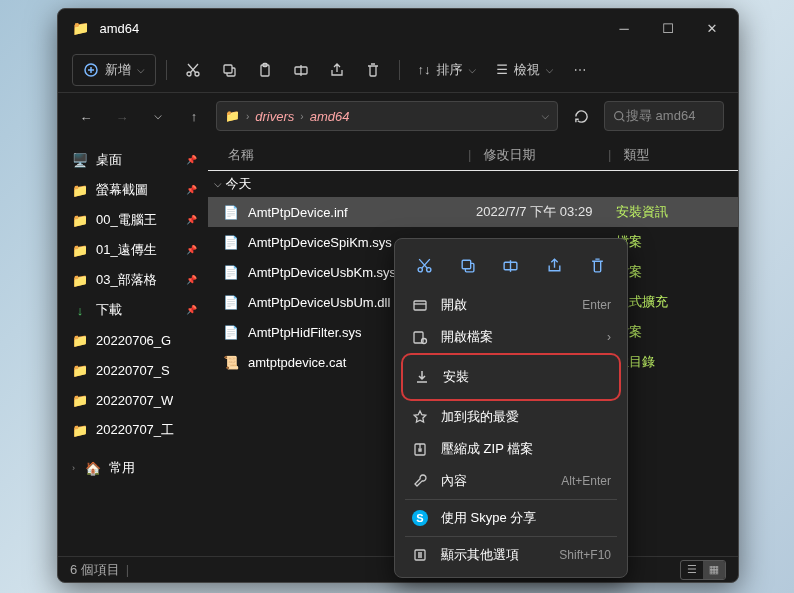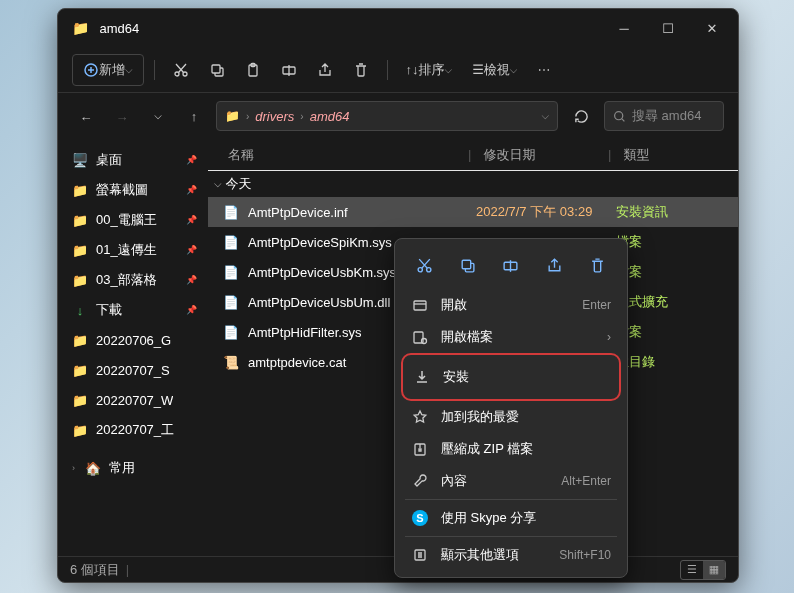--- a/index.html
+++ b/index.html
@@ -6,35 +6,35 @@
 body { background: linear-gradient(135deg, #a8c5d8 0%, #d4e3ec 50%, #b5cadb 100%); width: 794px; height: 593px; overflow: hidden; position: relative; }
 
 .window { position: absolute; left: 57px; top: 8px; width: 682px; height: 575px; background: #1a1a1a; border: 1px solid #444; border-radius: 8px; box-shadow: 0 8px 30px rgba(0,0,0,0.5); overflow: hidden; }
 
 .titlebar { height: 38px; display: flex; align-items: center; padding: 0 4px 0 14px; color: #fff; }
 .titlebar .folder-icon { color: #ffd86b; margin-right: 10px; font-size: 14px; }
 .titlebar .title { flex: 1; font-size: 13px; }
 .winbtn { width: 44px; height: 38px; display: flex; align-items: center; justify-content: center; color: #ccc; }
 
 .toolbar { height: 46px; display: flex; align-items: center; padding: 0 14px; border-bottom: 1px solid #333; gap: 4px; }
-.tbtn { height: 32px; padding: 0 8px; display: flex; align-items: center; color: #ccc; border-radius: 4px; }
+.tbtn { height: 32px; padding: 0 8px; display: flex; align-items: center; gap: 6px; color: #ccc; border-radius: 4px; }
 .new-btn { border: 1px solid #444; padding: 0 10px; }
 .tbtn svg { width: 16px; height: 16px; }
 .sep { width: 1px; height: 20px; background: #444; margin: 0 6px; }
 
 .navbar { height: 46px; display: flex; align-items: center; padding: 0 14px; gap: 8px; }
 .navbtn { width: 28px; height: 28px; display: flex; align-items: center; justify-content: center; color: #ccc; border-radius: 4px; }
 .navbtn.dis { color: #555; }
 .addr { flex: 1; height: 30px; background: #2a2a2a; border: 1px solid #444; border-radius: 4px; display: flex; align-items: center; padding: 0 8px; gap: 6px; color: #ccc; }
 .addr .fi { color: #ffd86b; font-size: 12px; }
 .addr .crumb { color: #fca5a5; font-style: italic; }
 .addr .chev { color: #888; font-size: 10px; }
 .addr .sp { flex: 1; }
 .refresh { width: 30px; height: 30px; display: flex; align-items: center; justify-content: center; color: #ccc; }
-.search { width: 120px; height: 30px; background: #2a2a2a; border: 1px solid #444; border-radius: 4px; display: flex; align-items: center; padding: 0 8px; gap: 6px; color: #888; font-size: 12px; }
+.search { width: 120px; height: 30px; background: #2a2a2a; border: 1px solid #444; border-radius: 4px; display: flex; align-items: center; padding: 0 8px; color: #888; font-size: 12px; }
 
 .body { display: flex; height: calc(100% - 38px - 46px - 46px - 26px); }
 
 .sidebar { width: 150px; overflow: hidden; padding: 6px 0; }
 .sbitem { height: 30px; display: flex; align-items: center; padding: 0 10px 0 14px; gap: 8px; color: #fff; font-size: 12px; white-space: nowrap; position: relative; }
 .sbitem .ico { width: 16px; text-align: center; }
 .sbitem .fld { color: #ffd86b; }
 .sbitem .pin { color: #888; font-size: 9px; margin-left: auto; }
 .sbitem .lbl { overflow: hidden; text-overflow: ellipsis; }
 .sbitem .exp { color: #888; font-size: 9px; margin-right: 2px; }
@@ -46,21 +46,21 @@
 .colhead .c3 { flex: 1; }
 .colhead .bar { color: #555; margin-right: 12px; }
 
 .group { height: 26px; display: flex; align-items: center; padding-left: 6px; color: #fff; font-size: 12px; gap: 4px; }
 .group .gchev { font-size: 10px; color: #aaa; }
 
 .filerow { height: 30px; display: flex; align-items: center; color: #fff; font-size: 12px; padding-left: 14px; }
 .filerow.sel { background: #4d4d4d; }
 .filerow .fico { width: 18px; text-align: center; margin-right: 8px; }
 .filerow .fname { width: 228px; }
-.filerow .fdate { width: 140px; color: #fdba74; }
+.filerow .fdate { width: 140px; color: #e5e5e5; }
 .filerow .ftype { flex: 1; color: #bef264; }
 
 .statusbar { height: 26px; border-top: 1px solid #333; display: flex; align-items: center; padding: 0 12px; color: #aaa; font-size: 12px; }
 .statusbar .sp { flex: 1; }
 .viewsw { display: flex; border: 1px solid #555; border-radius: 3px; overflow: hidden; }
 .viewsw div { width: 22px; height: 18px; display: flex; align-items: center; justify-content: center; font-size: 11px; }
 .viewsw .act { background: #444; }
 
 .ctxmenu { position: absolute; left: 394px; top: 238px; width: 234px; background: #2b2b2b; border: 1px solid #4a4a4a; border-radius: 8px; box-shadow: 0 8px 24px rgba(0,0,0,0.6); padding: 6px; z-index: 100; }
 .ctx-toolbar { display: flex; justify-content: space-around; padding: 4px 2px 8px; }

